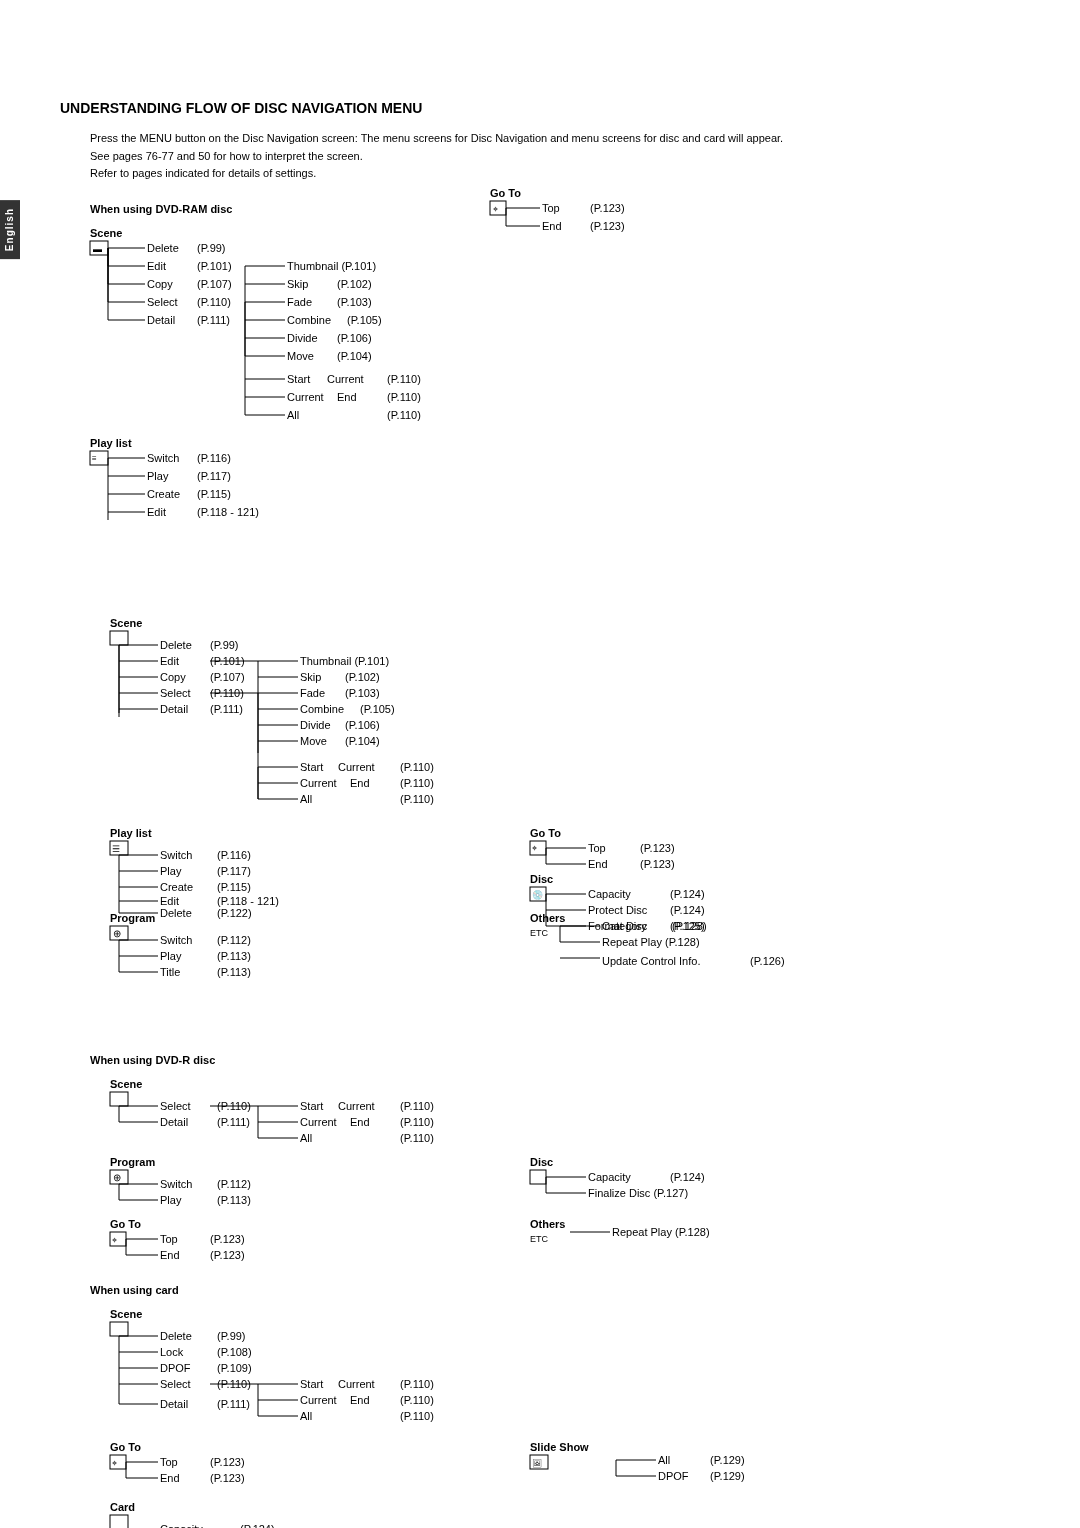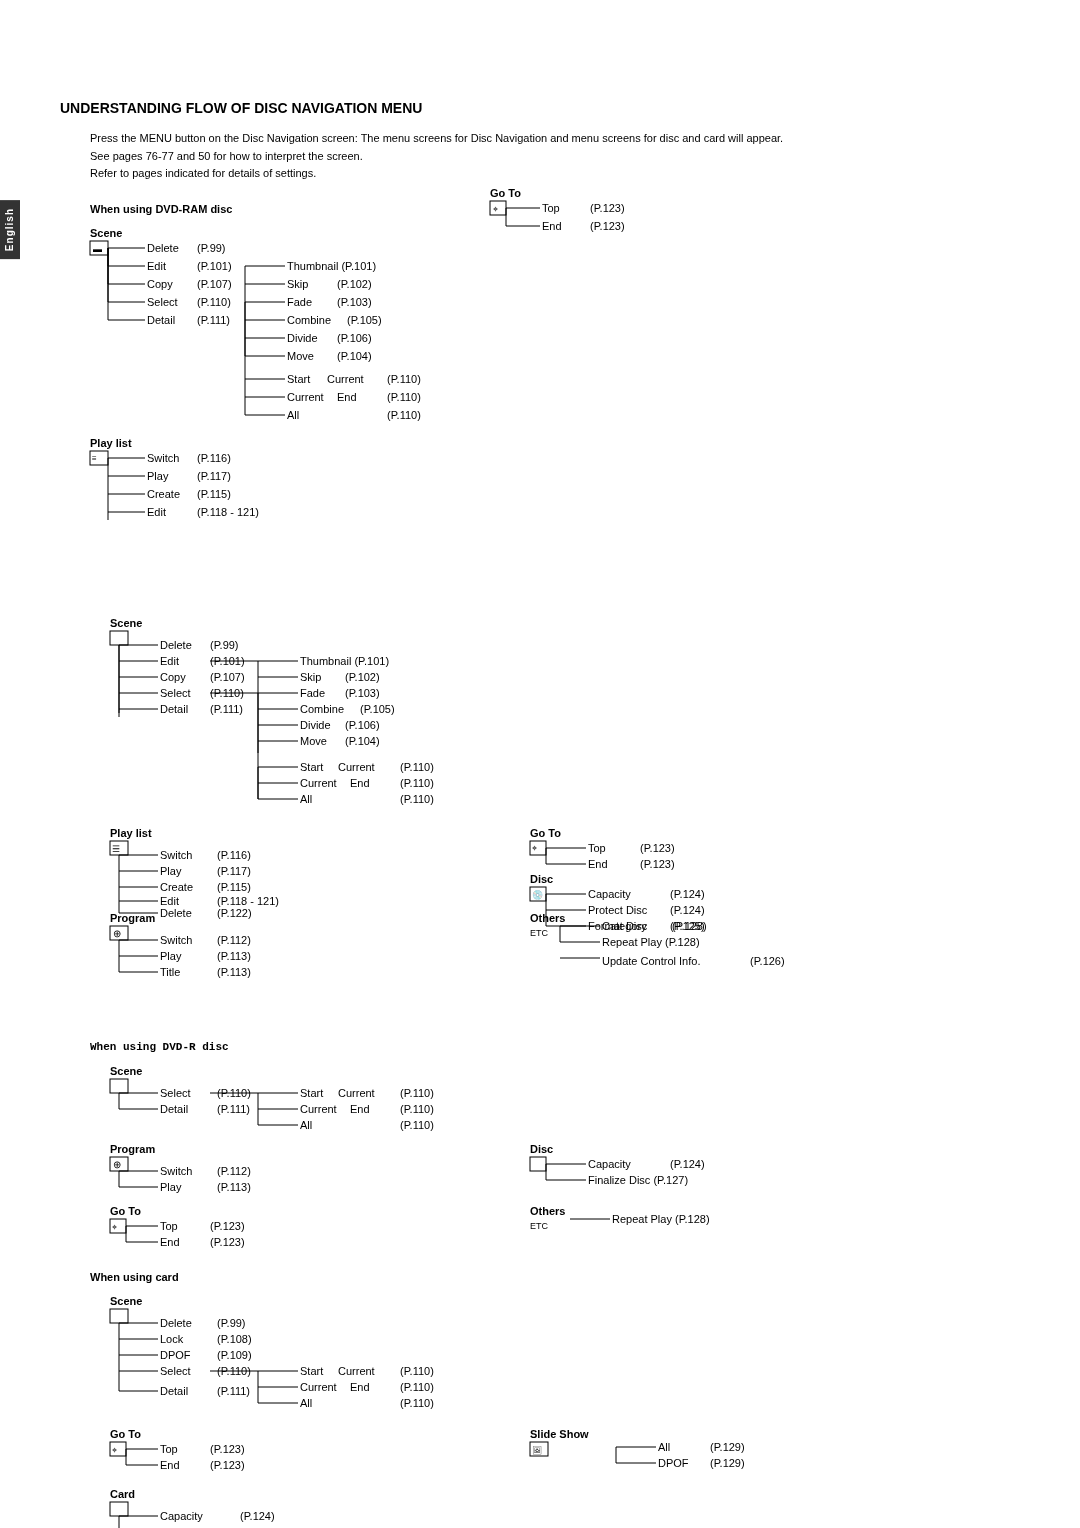--- a/index.html
+++ b/index.html
@@ -372,21 +372,21 @@
 
     <line x1="450" y1="32" x2="490" y2="32" stroke="#000" stroke-width="1"></line>
     <text x="492" y="36" font-family="Arial" font-size="11">Repeat Play (P.128)</text>
 
     <text x="420" y="55" font-family="Arial" font-size="11"> </text>
     <text x="492" y="55" font-family="Arial" font-size="11">Update Control Info.</text>
     <text x="640" y="55" font-family="Arial" font-size="11">(P.126)</text>
     <line x1="450" y1="48" x2="490" y2="48" stroke="#000" stroke-width="1"></line>
   </svg>
 
-  <div class="section-title" style="margin-top:11px;font-family:Liberation Mono, monospace;">When using DVD-R disc</div>
+  <div class="section-title" style="margin-top:24px;">When using DVD-R disc</div>
 
   <svg class="diagram-svg" width="880" height="180" viewBox="0 0 880 180" style="margin-left:50px; margin-bottom:5px;">
 
     <text x="0" y="12" font-family="Arial" font-size="11" font-weight="bold">Scene</text>
     <rect x="0" y="16" width="18" height="14" fill="none" stroke="#000" stroke-width="1"></rect>
 
     <line x1="9" y1="30" x2="9" y2="46" stroke="#000" stroke-width="1"></line>
 
     <line x1="9" y1="30" x2="48" y2="30" stroke="#000" stroke-width="1"></line>
     <text x="50" y="34" font-family="Arial" font-size="11">Select</text>

